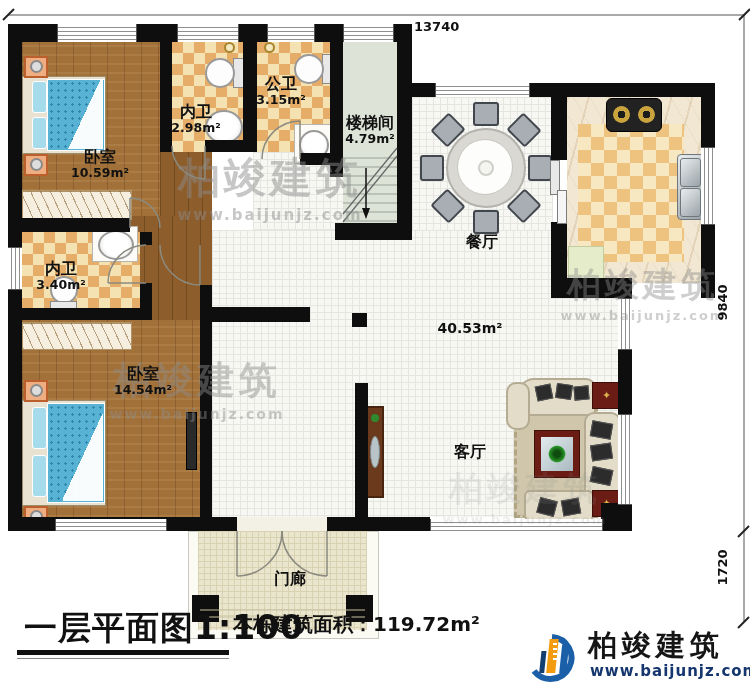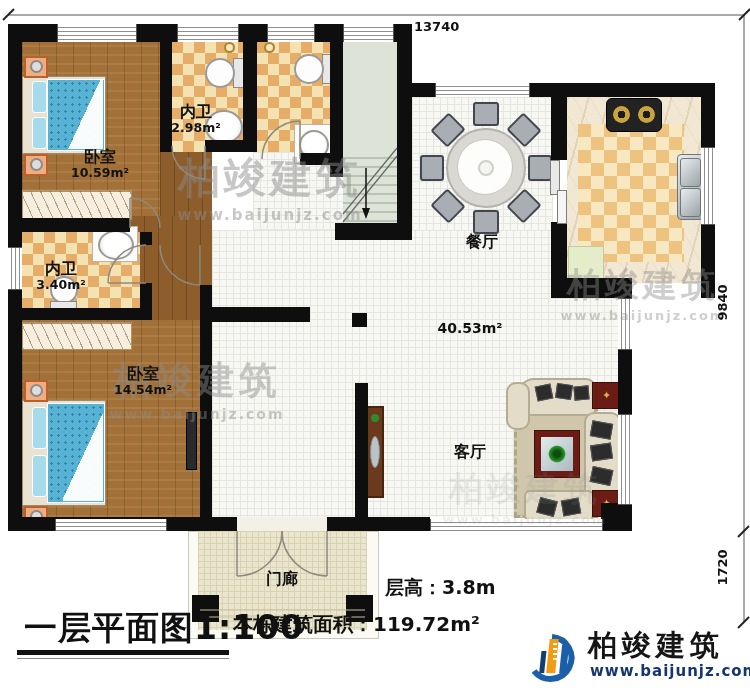--- a/index.html
+++ b/index.html
@@ -325,46 +325,53 @@
   </div>
 
   <div class="abs rlabel" style="left:52px;top:148px;">
     <div class="rname">卧室</div>
     <div class="rarea">10.59m²</div>
   </div>
   <div class="abs rlabel" style="left:148px;top:103px;">
     <div class="rname">内卫</div>
     <div class="rarea">2.98m²</div>
   </div>
+  <div class="abs rlabel" style="left:233px;top:75px;">
+    <div class="rname">公卫</div>
+    <div class="rarea">3.15m²</div>
+  </div>
+  <div class="abs rlabel" style="left:322px;top:114px;">
+    <div class="rname">楼梯间</div>
+    <div class="rarea">4.79m²</div>
+  </div>
   <div class="abs rlabel" style="left:434px;top:233px;">
     <div class="rname">餐厅</div>
   </div>
   <div class="abs rlabel" style="left:422px;top:321px;">
     <div class="rarea" style="font-size:14px;">40.53m²</div>
   </div>
   <div class="abs rlabel" style="left:422px;top:443px;">
     <div class="rname">客厅</div>
   </div>
   <div class="abs rlabel" style="left:13px;top:260px;">
     <div class="rname">内卫</div>
     <div class="rarea">3.40m²</div>
   </div>
   <div class="abs rlabel" style="left:95px;top:365px;">
     <div class="rname">卧室</div>
     <div class="rarea">14.54m²</div>
   </div>
-  <div class="abs rlabel" style="left:234px;top:570px;">
+  <div class="abs rlabel" style="left:242px;top:570px;">
     <div class="rname">门廊</div>
   </div>
 
   <div class="abs dim" style="left:414px;top:19px;">13740</div>
   <div class="abs dim vdim" style="left:700px;top:295px;width:44px;text-align:center;">9840</div>
   <div class="abs dim vdim" style="left:700px;top:560px;width:44px;text-align:center;">1720</div>
 
-  <div class="abs ft site-line" style="left:385px;top:575px;">层高：3.8m</div>
   <div class="abs ft plan-title" style="left:24px;top:606px;">一层平面图1:100</div>
   <div class="abs ft title-rule" style="left:17px;top:650px;width:212px;"></div>
   <div class="abs ft area-line" style="left:233px;top:611px;">本栋建筑面积：119.72m²</div>
 
   <div class="abs" style="left:524px;top:626px;width:220px;height:64px;z-index:50;">
     <svg width="60" height="60" viewBox="0 0 60 60" style="position:absolute;left:0;top:1px;">
       <path d="M10,44 A21,21 0 1 0 28,10" stroke="#1a5fa8" stroke-width="6" fill="none"></path>
       <rect x="27" y="12" width="9" height="34" fill="#f39c12" transform="skewX(-6)"></rect>
       <rect x="40" y="18" width="7" height="28" fill="#1a5fa8" transform="skewX(-6)"></rect>
       <rect x="20" y="24" width="5" height="22" fill="#123f70" transform="skewX(-6)"></rect>

